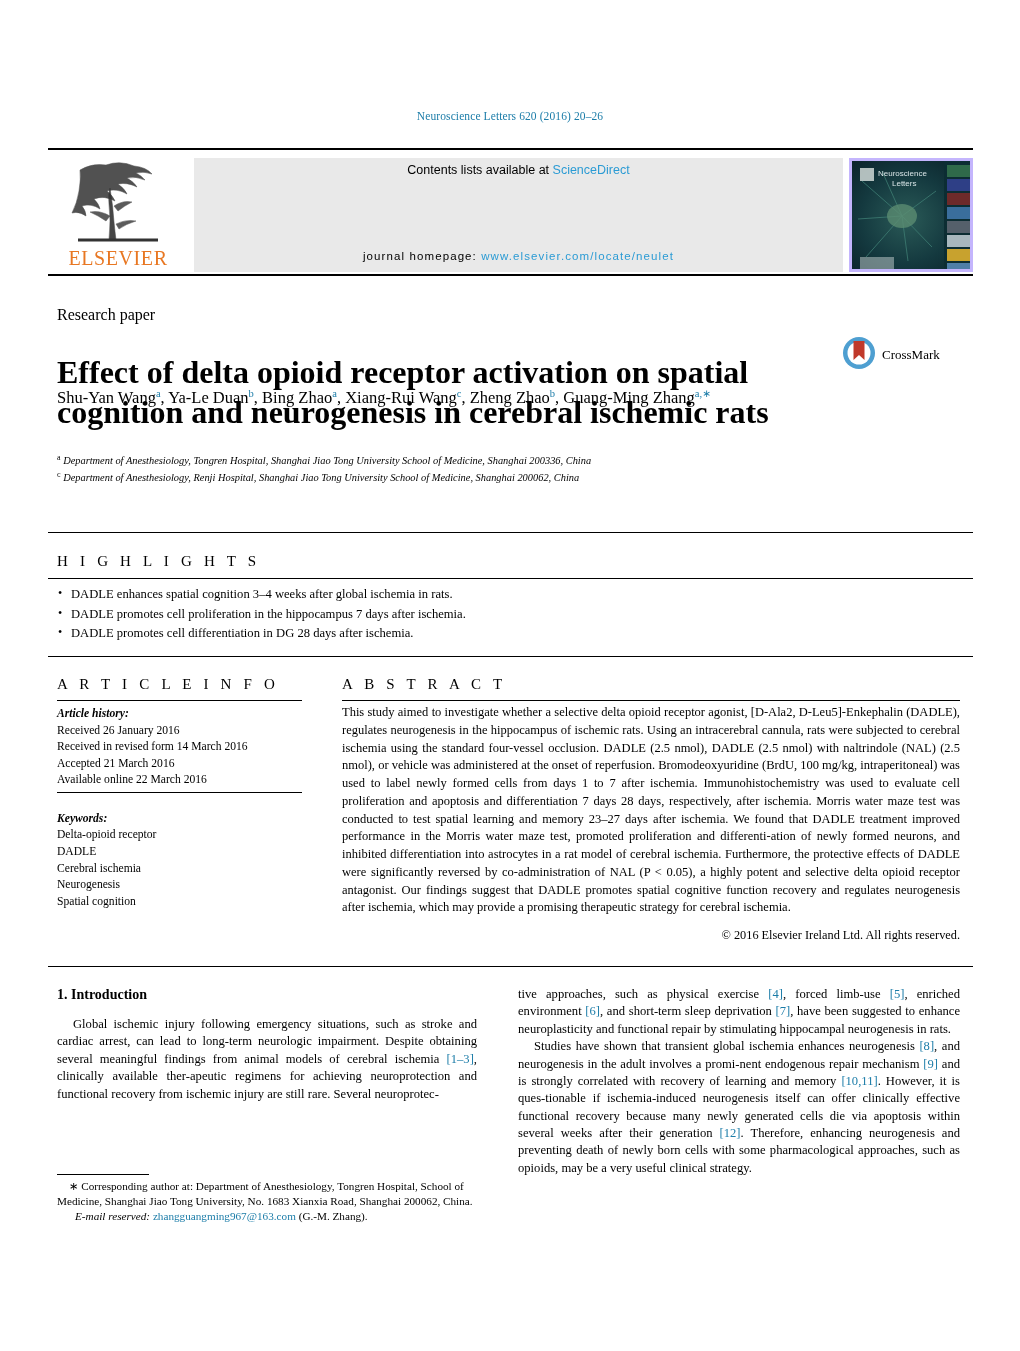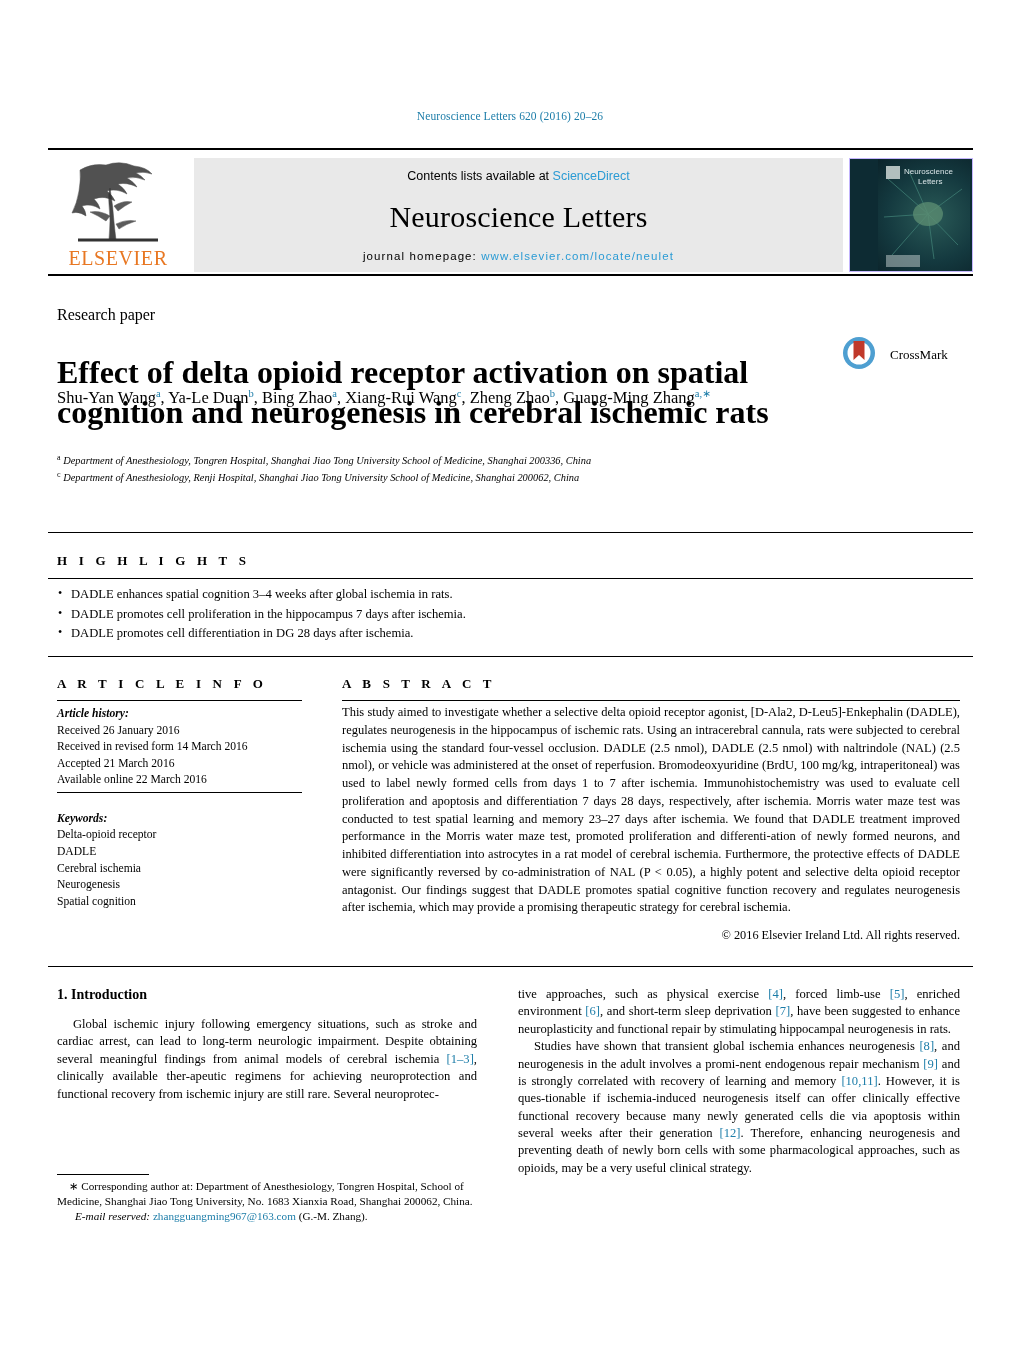--- a/index.html
+++ b/index.html
@@ -50,41 +50,40 @@
     color: #e87722; line-height: 1;
     margin-top: 2px;
   }
 
   .journal-band {
     flex: 1 1 auto;
     background: #e9e9e9;
     margin: 0 6px;
     display: flex; flex-direction: column;
     align-items: center; justify-content: space-between;
-    padding: 11px 0 10px 0;
+    padding: 5px 0 10px 0;
   }
   .contents-line { font-size: 12.5px; font-family: "Liberation Sans", sans-serif; }
   .contents-line .sd { color: #2b9bd4; }
   .journal-title {
     font-family: "Liberation Serif", serif;
     font-size: 30px; font-weight: 400; letter-spacing: .2px;
   }
   .homepage-line {
     font-size: 11.5px;
     font-family: "Liberation Sans", sans-serif;
     letter-spacing: 1.1px;
   }
   .homepage-line .url { color: #2b9bd4; }
 
   .cover-thumb {
     width: 124px; flex: 0 0 124px;
-    border: 1px solid #c4b5fd;
+    border: 3px solid #c4b5fd;
     position: relative; overflow: hidden;
     background: #0d2b33;
-    padding-left: 28px;
   }
 
   
   .article-type {
     position: absolute; top: 258px; left: 57px;
     font-size: 16px;
     font-family: "Liberation Serif", serif;
   }
   .title {
     position: absolute; top: 284px; left: 57px; width: 765px;
@@ -102,31 +101,31 @@
   .affiliations {
     position: absolute; top: 404px; left: 57px; width: 690px;
     font-size: 10.4px; line-height: 1.47;
     font-style: italic;
     font-family: "Liberation Serif", serif;
   }
   .affiliations sup { font-style: normal; font-size: 8px; vertical-align: super; }
 
   .crossmark {
     position: absolute; top: 288px; left: 842px;
-    display: flex; align-items: center; gap: 14px;
+    display: flex; align-items: center; gap: 6px;
   }
   .crossmark-label { font-size: 13px; font-family: "Liberation Serif", serif; }
 
   
   .rule { position: absolute; left: 48px; width: 925px; background: #000; }
 
   
   .sec-label {
     font-family: "Liberation Serif", serif;
-    font-size: 13px; font-weight: bold;
+    font-size: 15px; font-weight: normal;
     letter-spacing: 4.2px;
   }
   #highlights-label { position: absolute; top: 505px; left: 57px; }
   .highlights-list {
     position: absolute; top: 537px; left: 57px; width: 880px;
     font-size: 12.6px; line-height: 1.55;
     list-style: none; margin: 0; padding: 0;
   }
   .highlights-list li { position: relative; padding-left: 14px; }
   .highlights-list li::before {
@@ -223,21 +222,20 @@
             <path d="M8 82 h80" stroke="#333" stroke-width="3" fill="none"></path>
           </svg>
         </span>
         <div class="elsevier-word">ELSEVIER</div>
       </div>
 
       <div class="journal-band">
         <div class="contents-line">
           <span>Contents lists available at </span><span class="sd">ScienceDirect</span>
         </div>
-        <div class="journal-title">Neuroscience Letters</div>
         <div class="homepage-line">
           <span>journal homepage: </span><span class="url">www.elsevier.com/locate/neulet</span>
         </div>
       </div>
 
       <div class="cover-thumb">
         <svg width="122" height="116" viewBox="0 0 122 116" aria-hidden="true">
           <defs>
             <radialGradient id="neu" cx="45%" cy="50%" r="70%">
               <std></std>

